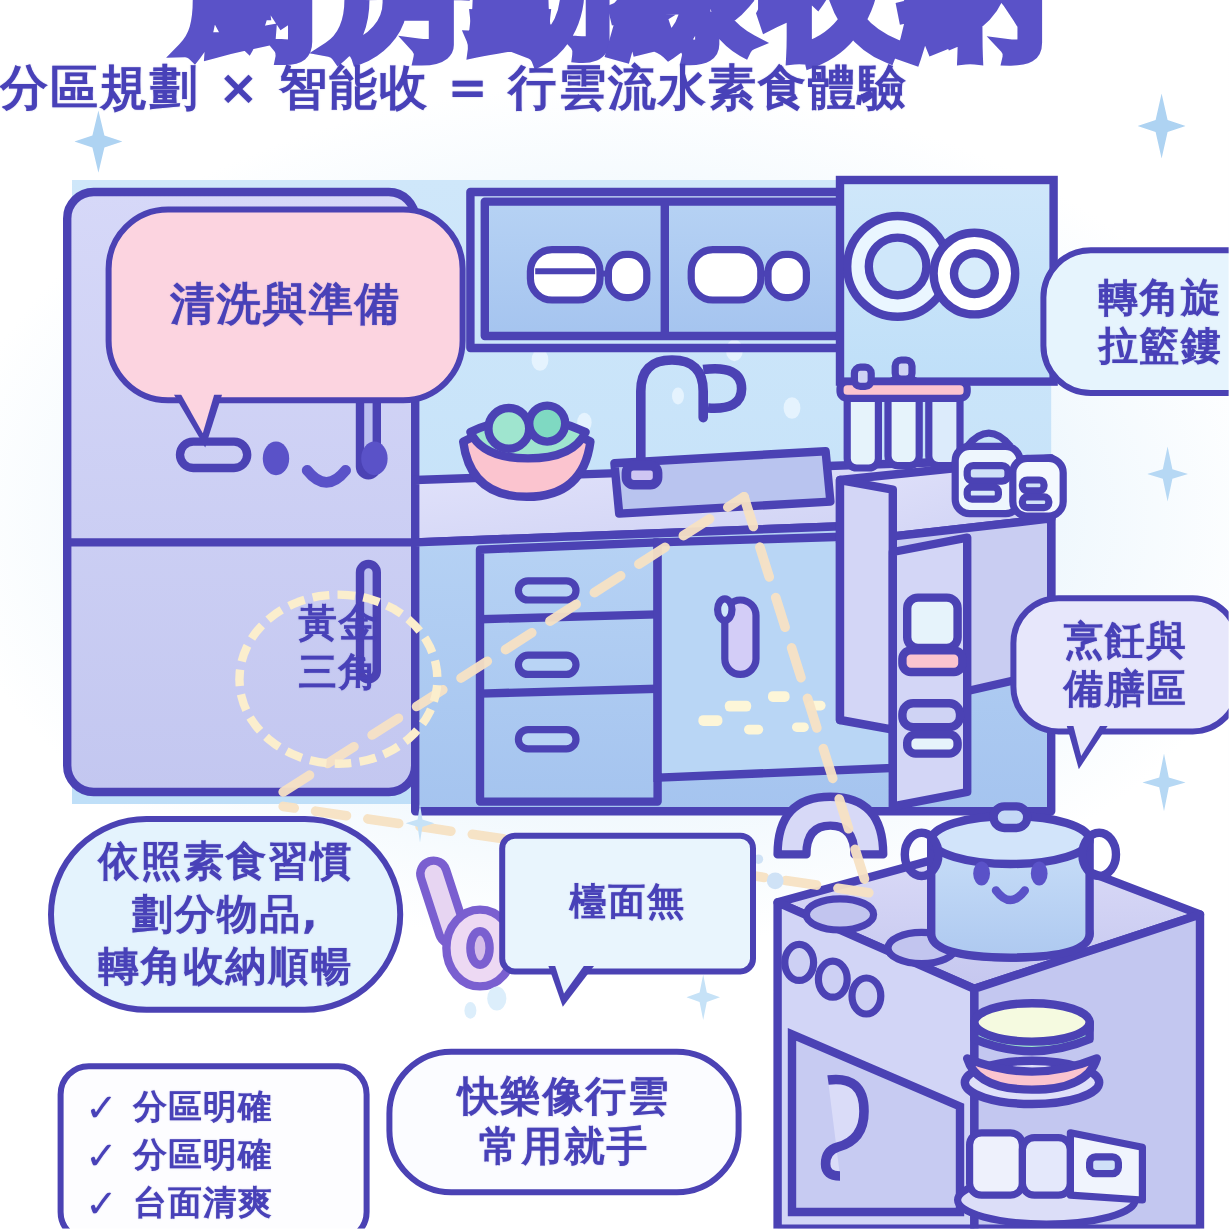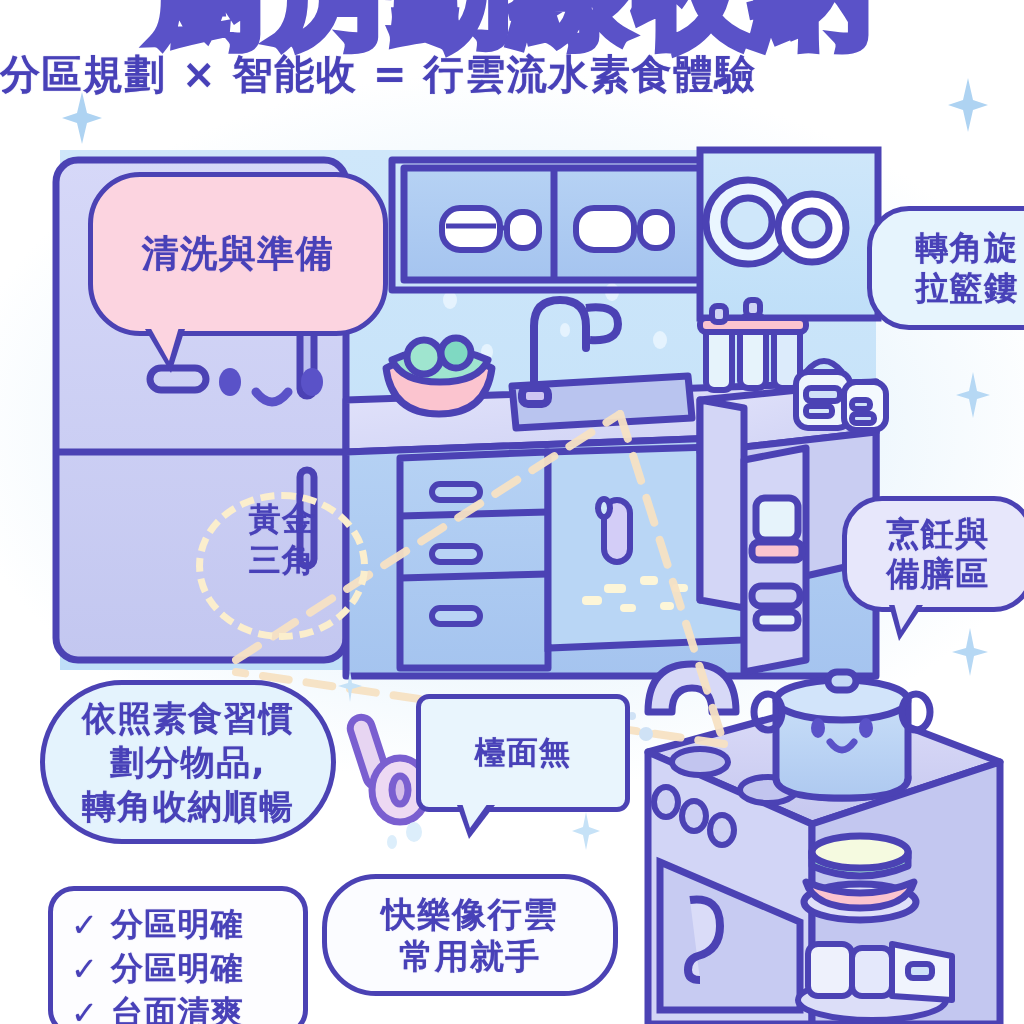--- a/index.html
+++ b/index.html
@@ -127,21 +127,21 @@
   #checklist{
     position:absolute;left:48px;top:886px;width:260px;height:150px;
     background:#fdfdff;border:5px solid #4b42b4;border-radius:26px;
     box-sizing:border-box;padding:16px 0 0 18px;overflow:hidden;
   }
   .chk-row{display:flex;align-items:center;gap:14px;margin-bottom:8px;}
   .chk-mark{
     color:#4841b8;font-size:32px;font-weight:700;line-height:1;
     width:26px;text-align:center;
   }
-  .chk-label{font-size:32px;}
+  .chk-label{font-size:28px;}
 
   
   #triangle-zone{
     position:absolute;left:196px;top:492px;width:172px;height:148px;
     border:7px dashed #fbeecd;border-radius:50%;
     box-sizing:border-box;
     display:flex;justify-content:center;
   }
   #triangle-zone .txt{font-size:32px;line-height:1.28;text-align:center;}
 </style>

